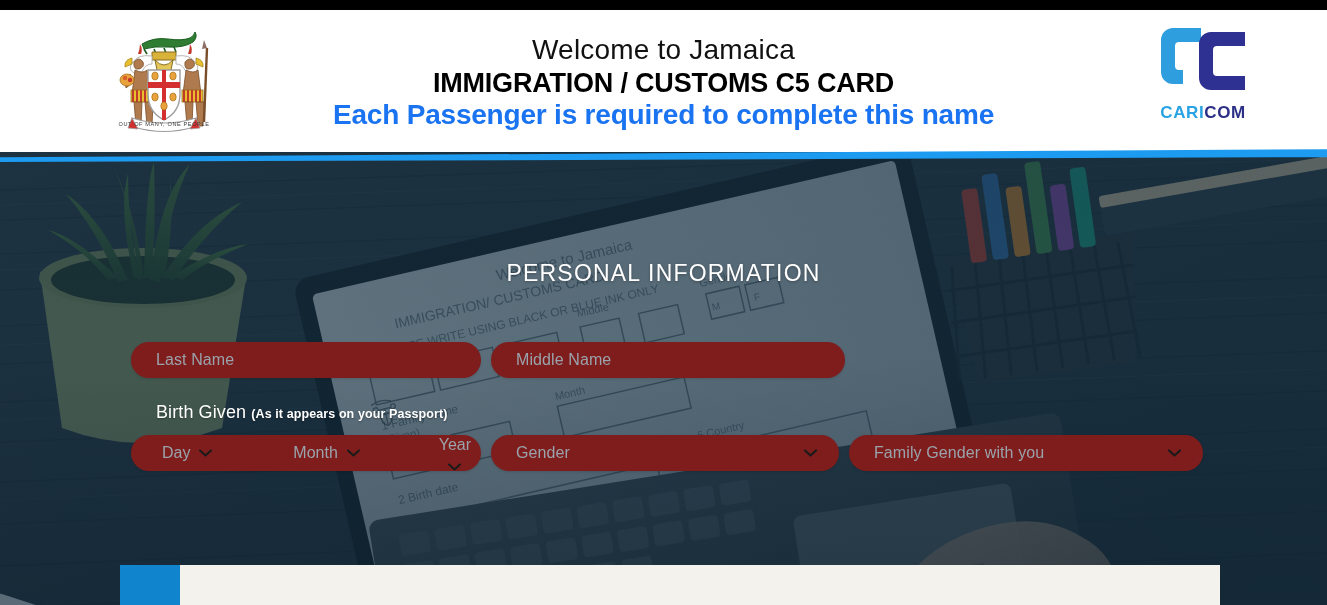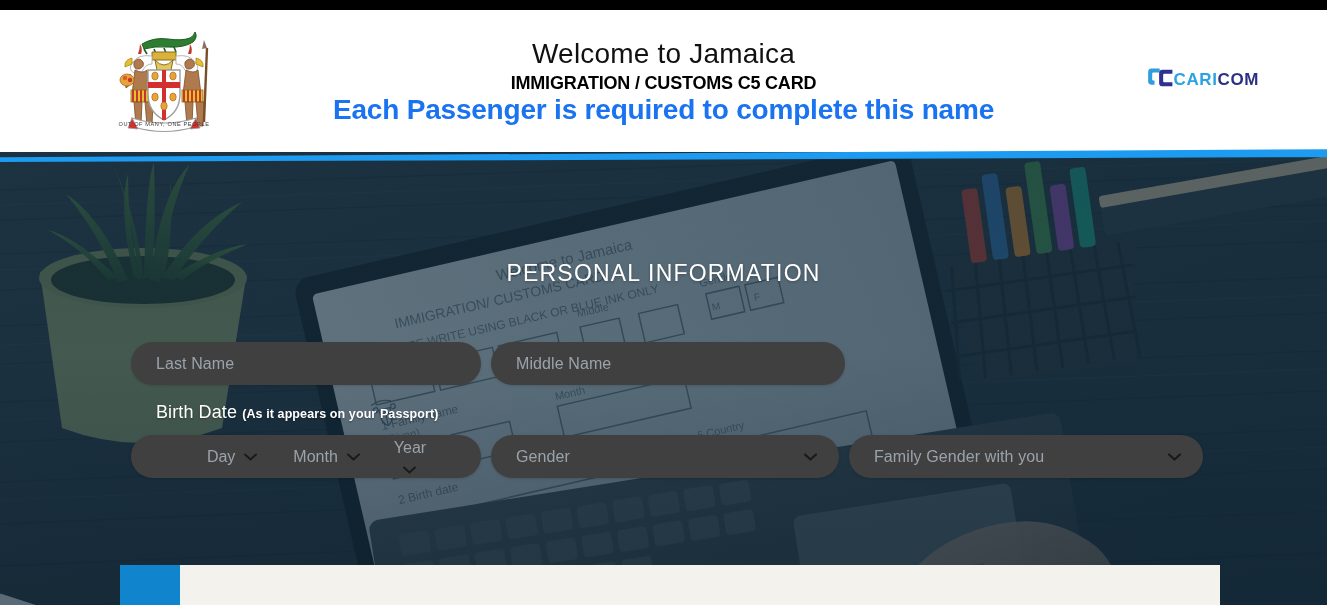--- a/index.html
+++ b/index.html
@@ -59,21 +59,21 @@
   }
 
   
   .caricom {
     position: absolute;
     right: 68px;
     top: 12px;
     width: 112px;
     height: 112px;
     display: flex;
-    flex-direction: row;
+    flex-direction: column;
     align-items: center;
     justify-content: flex-start;
   }
   .caricom-mark { width: 92px; height: 78px; }
   .caricom-word {
     font-family: "Liberation Sans", sans-serif;
     font-weight: 700;
     font-size: 17px;
     letter-spacing: 0.6px;
     margin-top: 3px;
@@ -88,21 +88,21 @@
     margin-top: 2px;
   }
   .hdr-welcome {
     font-size: 28px;
     font-weight: 400;
     color: #111111;
     letter-spacing: 0.2px;
     margin-bottom: 6px;
   }
   .hdr-title {
-    font-size: 18px;
+    font-size: 27px;
     font-weight: 700;
     color: #000000;
     letter-spacing: -0.2px;
     margin-bottom: 4px;
   }
   .hdr-sub {
     font-size: 28px;
     font-weight: 700;
     color: #1a73f0;
     letter-spacing: -0.2px;
@@ -173,23 +173,23 @@
     position: absolute;
     left: 131px;
     width: 1072px;
     display: flex;
     gap: 10px;
   }
   .row-names { top: 190px; }
   .row-dates { top: 283px; }
 
   .field {
-    background: #404040;
+    background: #7f1d1d;
     border-radius: 28px;
-    height: 43px;
+    height: 36px;
     display: flex;
     align-items: center;
     box-shadow: 0 1px 3px rgba(0,0,0,0.13);
   }
   .f-last   { width: 350px; }
   .f-first  { width: 348px; }
   .f-middle { width: 354px; }
 
   .ph {
     font-size: 16px;
@@ -211,22 +211,23 @@
     text-shadow: 0 1px 2px rgba(0,0,0,0.35);
   }
   .birthdate-label .small {
     font-size: 12.5px;
     font-weight: 700;
   }
 
   
   .dmy {
     width: 350px;
-    justify-content: center;
+    justify-content: space-between;
     padding: 0 4px;
+    gap: 41px;
   }
   .dmy-item {
     display: flex;
     align-items: center;
     gap: 9px;
     padding: 0 6px;
     cursor: pointer;
   }
   .dmy-item:nth-child(1) { margin-left: 21px; }
   .dmy-item:nth-child(2) { margin-left: 24px; }
@@ -563,21 +564,21 @@
       <div class="form-row row-names">
         <div class="field f-last">
           <span class="ph">Last Name</span>
         </div>
         <div class="field f-middle">
           <span class="ph">Middle Name</span>
         </div>
       </div>
 
       <div class="birthdate-label">
-        <span>Birth Date</span>
+        <span>Birth Given</span>
         <span class="small">(As it appears on your Passport)</span>
       </div>
 
       <div class="form-row row-dates">
 
         <div class="field dmy">
           <div class="dmy-item">
             <span class="lbl">Day</span>
             <svg class="chev chev-dark" viewBox="0 0 13 8">
                 <polyline points="1,1.5 6.5,6.5 12,1.5" fill="none" stroke-width="2" stroke-linecap="round" stroke-linejoin="round"></polyline>

